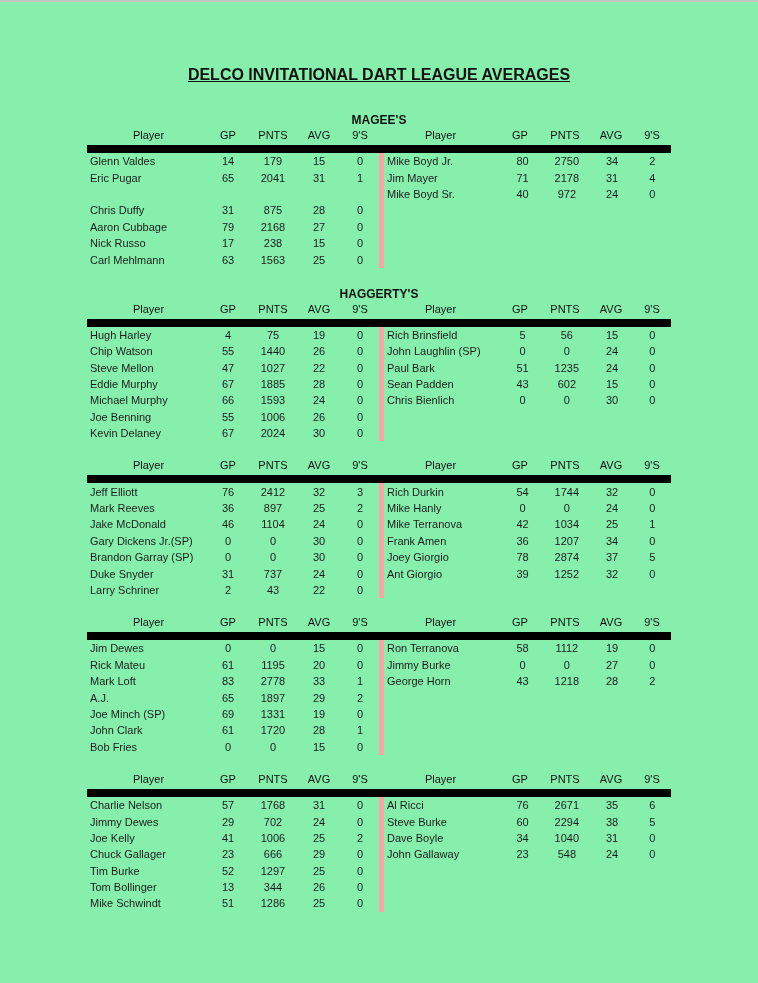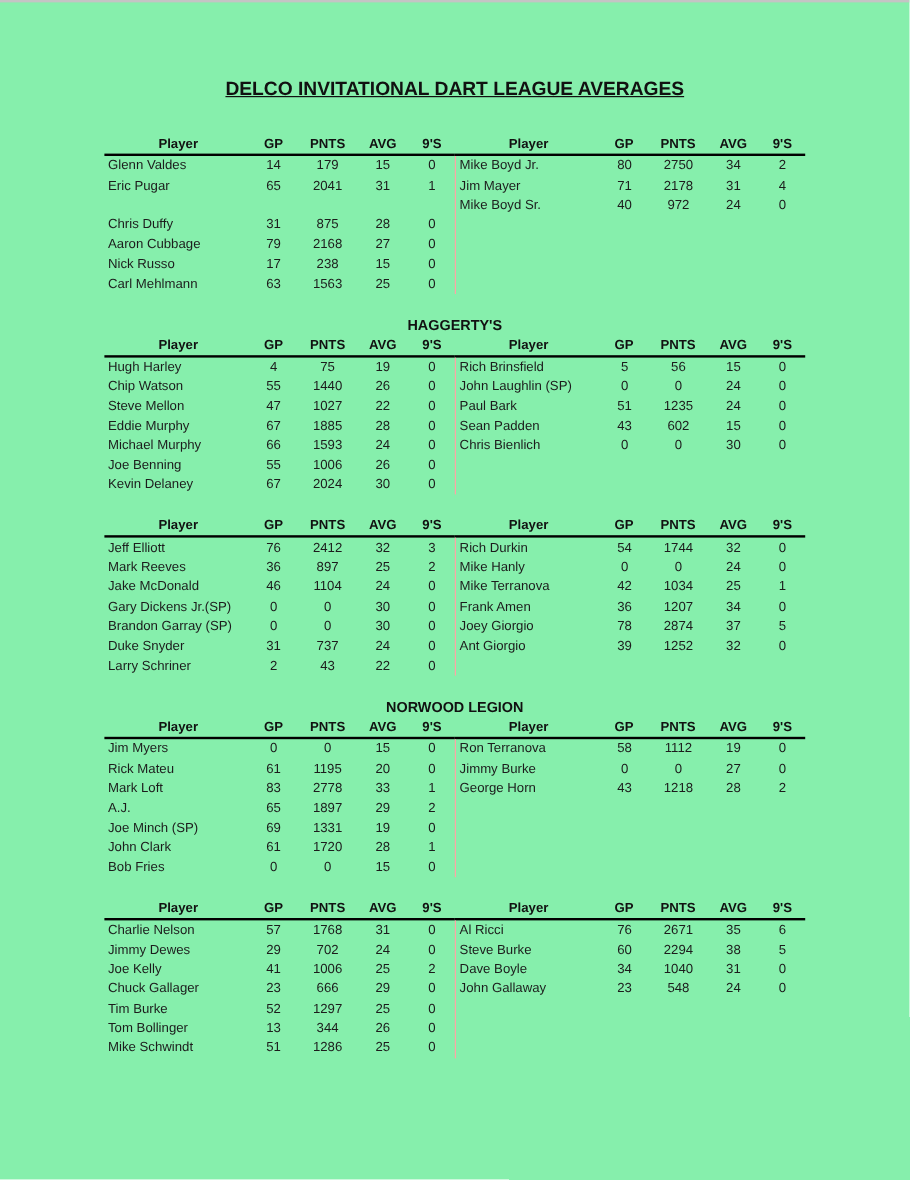--- a/index.html
+++ b/index.html
@@ -28,44 +28,45 @@
   .teams{width:584px;margin:28px auto 0 auto;}
   .team-section{margin-top:0;}
   .team-section + .team-section{margin-top:18px;}
   .team-name{
     text-align:center;font-weight:bold;font-size:12px;
     height:17px;line-height:17px;color:#111111;
   }
   .tables{display:flex;width:584px;}
   .half{width:292px;}
   .hdr{
-    display:flex;height:16px;align-items:center;
-    font-weight:bold;font-size:11px;
-    border-bottom:2px solid #000000;
+    display:flex;height:16px;
+    font-weight:normal;font-size:11px;
+    border-bottom:8px solid #000000;
     color:#111111;
   }
   .rows{}
-  .half.right .rows{border-left:1px solid #fca5a5;}
+  .half.right .rows{border-left:5px solid #fca5a5;}
   .row{display:flex;height:16.4px;align-items:center;font-size:11px;}
   .hc,.cell{overflow:hidden;white-space:nowrap;}
   .c0{width:120px;text-align:left;padding-left:3px;box-sizing:border-box;}
   .hdr .c0{text-align:center;}
   .c1{width:42px;text-align:center;}
   .c2{width:48px;text-align:center;}
   .c3{width:44px;text-align:center;}
   .c4{width:38px;text-align:center;}
 </style>
 </head>
 <body>
 
 <div class="page">
   <div class="top-edge"></div>
   <h1 class="title"><span>DELCO INVITATIONAL DART LEAGUE AVERAGES</span></h1>
   <div class="teams">
       <div class="team-section">
+        <div class="team-name">MAGEE'S</div>
         <div class="tables">
           <div class="half left">
             <div class="hdr">
               <div class="hc c0">Player</div>
               <div class="hc c1">GP</div>
               <div class="hc c2">PNTS</div>
               <div class="hc c3">AVG</div>
               <div class="hc c4">9'S</div>
             </div>
             <div class="rows">
@@ -425,33 +426,32 @@
                 <div class="cell c1"></div>
                 <div class="cell c2"></div>
                 <div class="cell c3"></div>
                 <div class="cell c4"></div>
               </div>
             </div>
           </div>
         </div>
       </div>
       <div class="team-section">
-        <div class="team-name">NORWOOD LEGION</div>
         <div class="tables">
           <div class="half left">
             <div class="hdr">
               <div class="hc c0">Player</div>
               <div class="hc c1">GP</div>
               <div class="hc c2">PNTS</div>
               <div class="hc c3">AVG</div>
               <div class="hc c4">9'S</div>
             </div>
             <div class="rows">
               <div class="row">
-                <div class="cell c0">Jim Myers</div>
+                <div class="cell c0">Jim Dewes</div>
                 <div class="cell c1">0</div>
                 <div class="cell c2">0</div>
                 <div class="cell c3">15</div>
                 <div class="cell c4">0</div>
               </div>
               <div class="row">
                 <div class="cell c0">Rick Mateu</div>
                 <div class="cell c1">61</div>
                 <div class="cell c2">1195</div>
                 <div class="cell c3">20</div>

